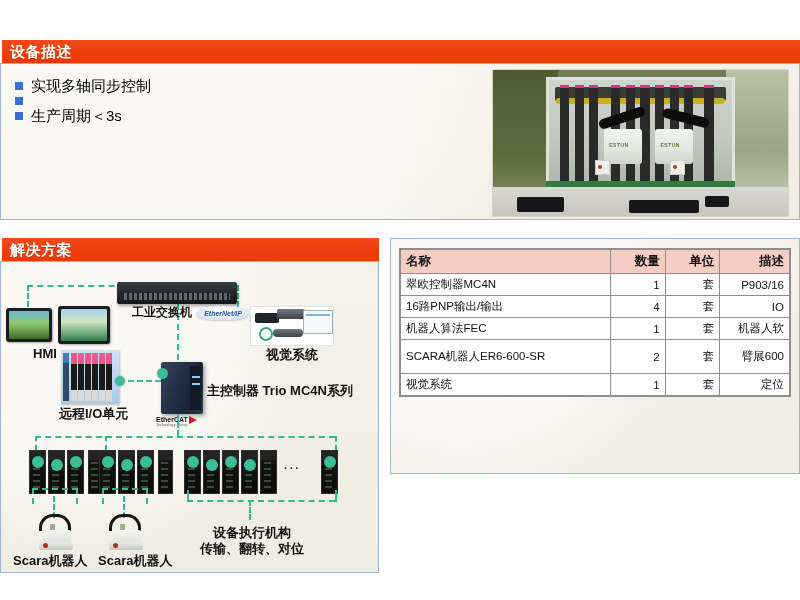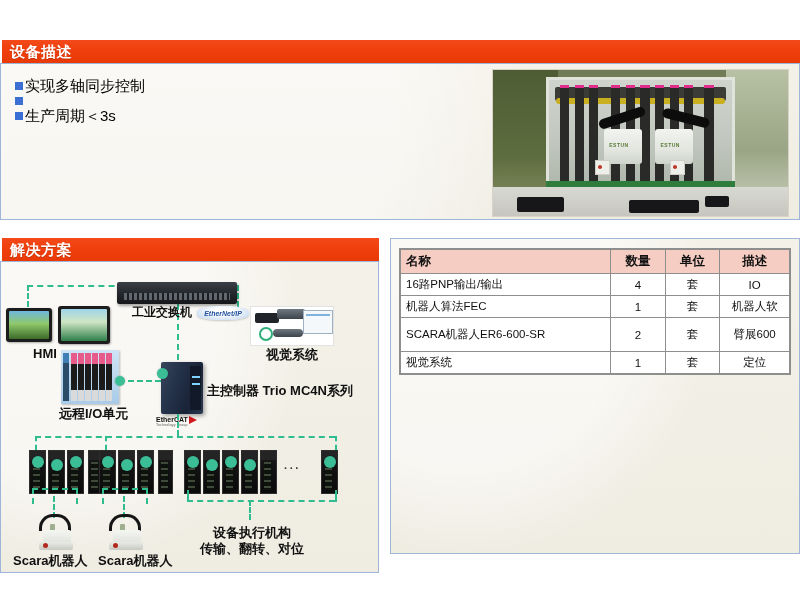--- a/index.html
+++ b/index.html
@@ -40,21 +40,21 @@
   
   #sec-desc{left:0;top:40px;width:800px;}
   #sec-desc .body{height:157px;width:800px;padding:8px 10px 0 10px;}
   .desc-text{
     font-size:17px;color:#111;line-height:1.32;font-weight:500;
     max-width:400px;
   }
   .req-title{font-size:16px;font-weight:bold;color:#000;margin-top:9px;}
   .req-list{margin:3px 0 0 0;padding:0;list-style:none;}
   .req-list li{
-    display:flex;align-items:center;gap:2px;
+    display:flex;align-items:center;gap:8px;
     font-size:15px;color:#000;line-height:1.45;margin-left:4px;
   }
   .sq{width:8px;height:8px;background:#3b6fd4;flex:0 0 8px;display:inline-block;}
 
   
   .photo{
     position:absolute;right:10px;top:5px;width:295px;height:146px;
     border:1px solid #d8d3c6;background:#b9c0ad;overflow:hidden;
   }
   .ph-room{position:absolute;inset:0;background:linear-gradient(180deg,#6f7b55 0%,#7d8a5f 40%,#9aa37c 100%);}
@@ -161,33 +161,33 @@
 
   
   .ln{position:absolute;}
   .ln.h{border-top:2px dashed #2fbd90;}
   .ln.v{border-left:2px dashed #2fbd90;}
   .ln.s{position:absolute;border:2px dashed #2fbd90;border-bottom:none;}
 
   
   #sec-cfg{left:390px;top:238px;width:410px;}
   #sec-cfg .bar{width:410px;}
-  #sec-cfg .body{width:410px;height:316px;padding:9px 8px;}
+  #sec-cfg .body{width:410px;height:236px;padding:9px 8px;}
   table.cfg{
     border-collapse:collapse;width:100%;background:#fff;
     table-layout:fixed;
     border:2px solid #8e8e8e;
   }
   table.cfg th,table.cfg td{
     border:1px solid #8e8e8e;
     font-size:11.5px;color:#111;
     padding:3px 5px;height:22px;box-sizing:border-box;
   }
   table.cfg th{background:#f5cdc3;font-weight:bold;text-align:left;font-size:12.5px;}
-  table.cfg th.c,table.cfg td.c{text-align:center;}
+  table.cfg th.c,table.cfg td.c{text-align:right;}
   table.cfg td.name{text-align:left;font-weight:500;}
   .col-n{width:54%;}
   .col-q{width:14%;}
   .col-u{width:14%;}
   .col-d{width:18%;}
 </style>
 </head>
 <body>
 
 <div class="slide">
@@ -447,20 +447,26 @@
         <thead>
           <tr>
             <th>名称</th>
             <th class="c">数量</th>
             <th class="c">单位</th>
             <th class="c">描述</th>
           </tr>
         </thead>
         <tbody>
           <tr>
+            <td class="name">翠欧控制器MC4N</td>
+            <td class="c">1</td>
+            <td class="c">套</td>
+            <td class="c">P903/16</td>
+          </tr>
+          <tr>
             <td class="name">16路PNP输出/输出</td>
             <td class="c">4</td>
             <td class="c">套</td>
             <td class="c">IO</td>
           </tr>
           <tr>
             <td class="name">机器人算法FEC</td>
             <td class="c">1</td>
             <td class="c">套</td>
             <td class="c">机器人软</td>

